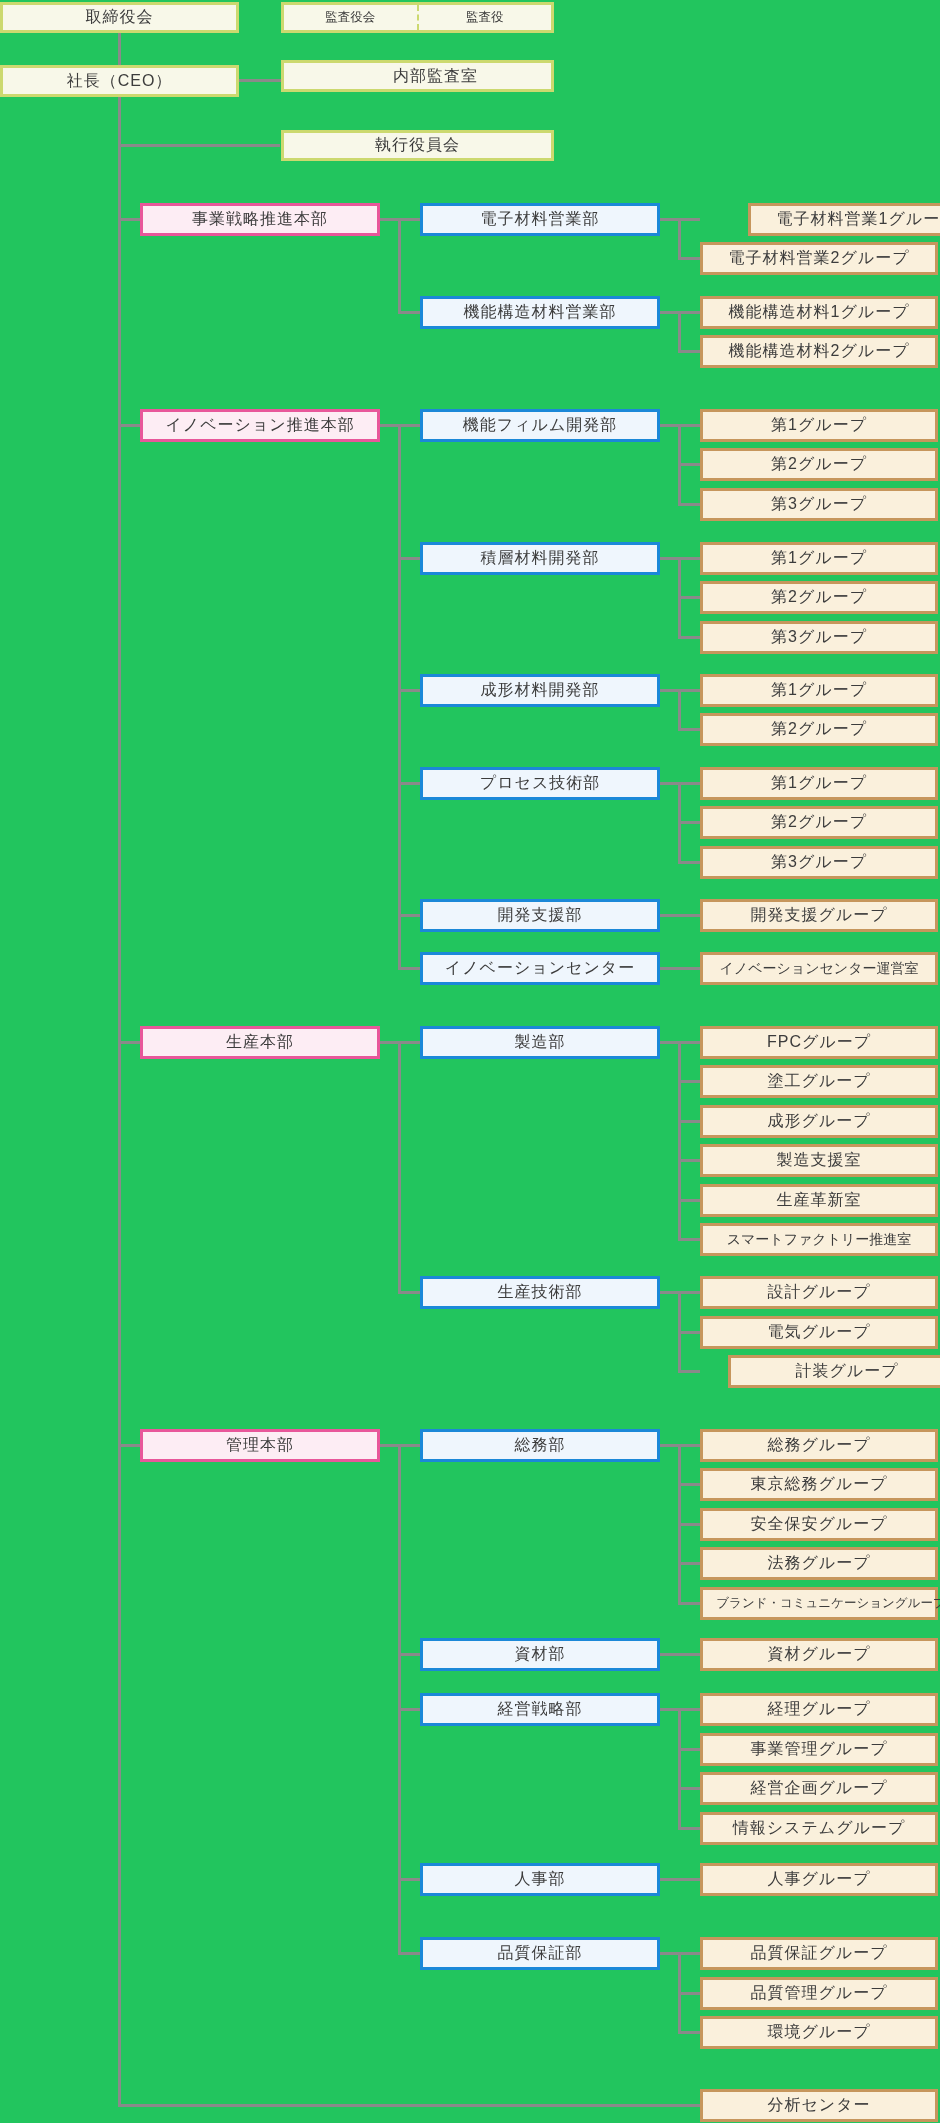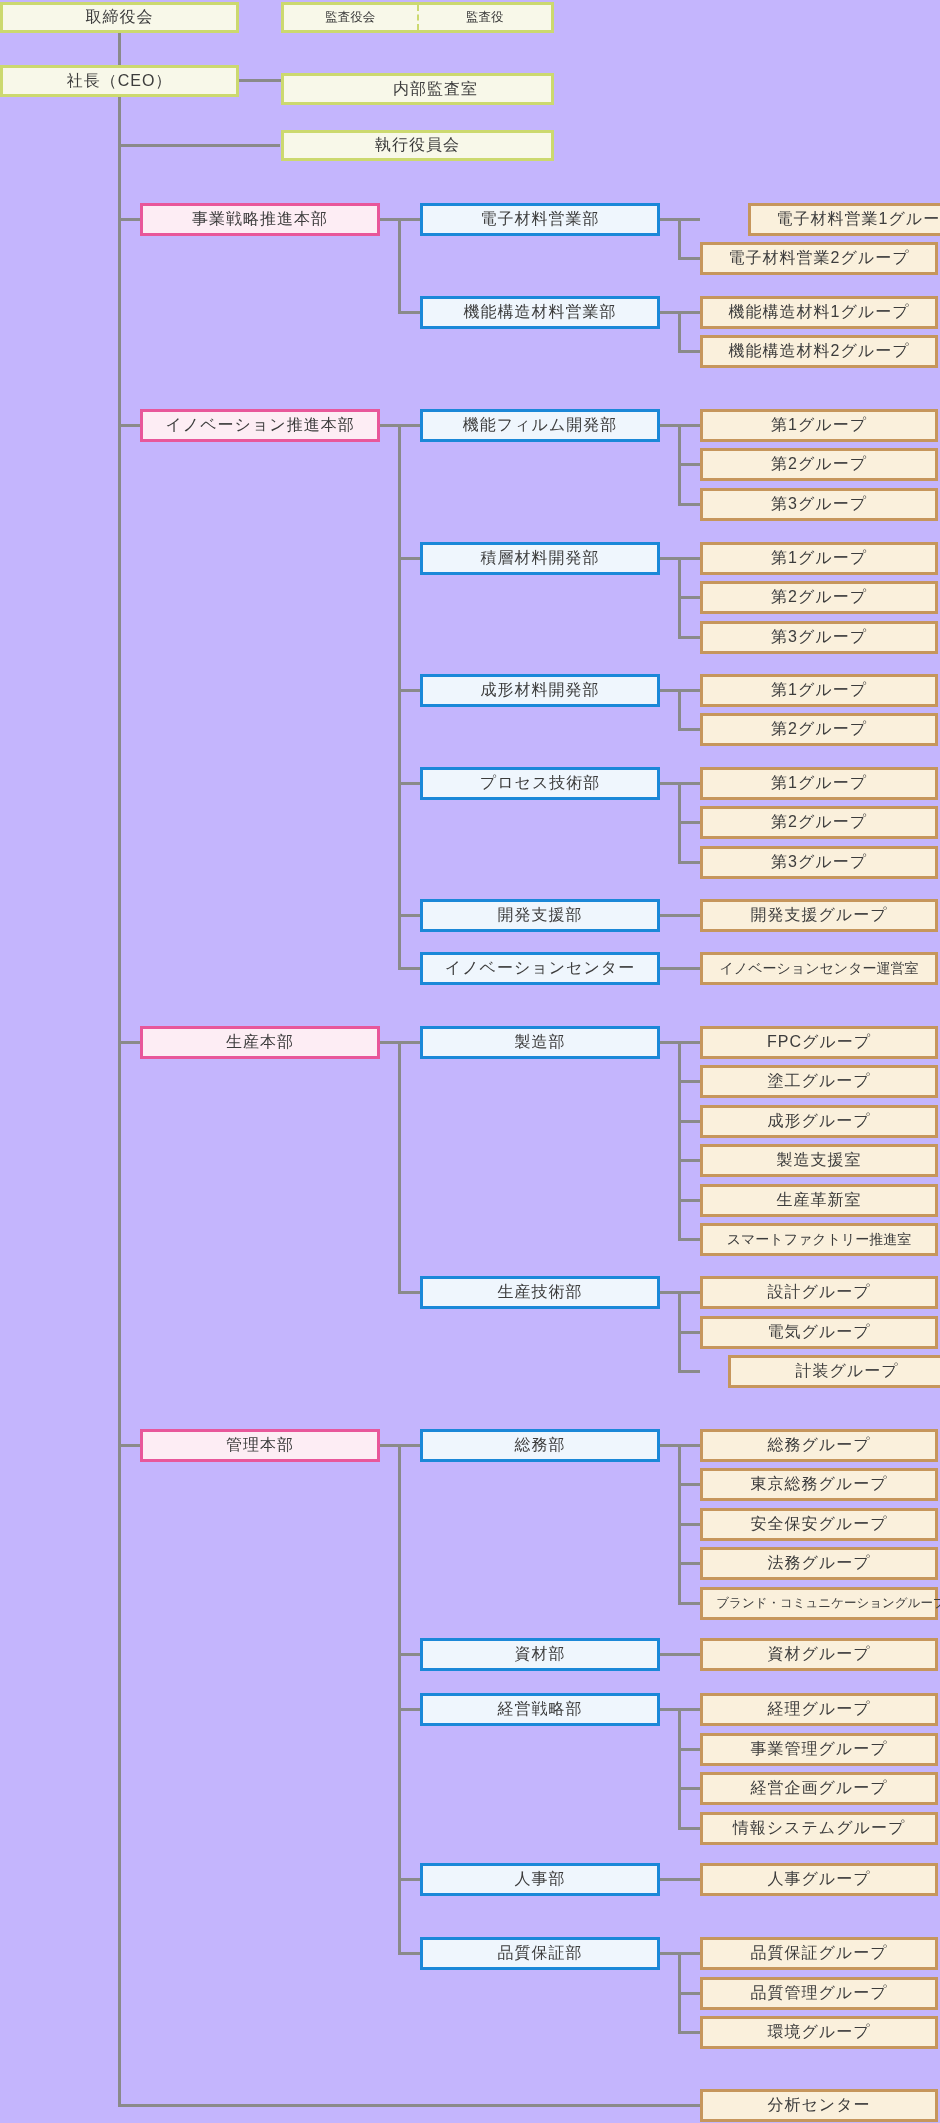--- a/index.html
+++ b/index.html
@@ -1,20 +1,20 @@
 <!DOCTYPE html>
 <html lang="ja"><head>
 <meta charset="utf-8">
 <style>
   html,body{margin:0;padding:0;background:#000;}
   #canvas{
     position:relative;
     width:940px;
     height:2123px;
-    background:#c4b5fd;
+    background:#22c55e;
     font-family:"Liberation Sans","DejaVu Sans",sans-serif;
     overflow:hidden;
   }
   .box{
     position:absolute;
     box-sizing:border-box;
     display:flex;
     align-items:center;
     justify-content:center;
     white-space:nowrap;
@@ -115,21 +115,21 @@
   <div class="ln hln" style="left:120px;top:2104px;width:580px;"></div>
 
   <div class="box ivory colA h31" style="top:2px;">取締役会</div>
 
   <div class="box ivory colB h31 xs" style="top:2px;padding:0;">
     <span class="audit-cell">監査役会</span>
     <span class="audit-cell audit-div">監査役</span>
   </div>
 
   <div class="box ivory colA h32" style="top:65px;">社長（CEO）</div>
-  <div class="box ivory colB h32" style="top:73px;padding-left:36px;">内部監査室</div>
+  <div class="box ivory colB h32" style="top:60px;padding-left:36px;">内部監査室</div>
   <div class="box ivory colB h31" style="top:130px;">執行役員会</div>
 
   <div class="box pink colP h33" style="top:203px;">事業戦略推進本部</div>
   <div class="box blue colD h33" style="top:203px;">電子材料営業部</div>
   <div class="box tan colG h33" style="top:203px;margin-left:48px;">電子材料営業1グループ</div>
   <div class="box tan colG h33" style="top:242px;">電子材料営業2グループ</div>
   <div class="box blue colD h33" style="top:296px;">機能構造材料営業部</div>
   <div class="box tan colG h33" style="top:296px;">機能構造材料1グループ</div>
   <div class="box tan colG h33" style="top:335px;">機能構造材料2グループ</div>
 

